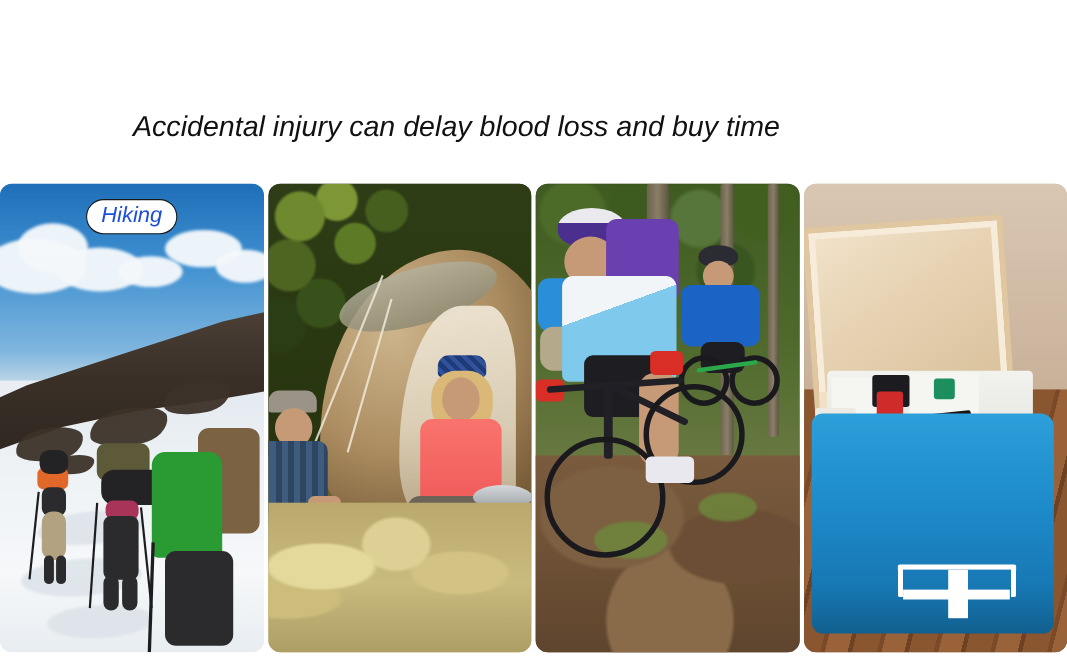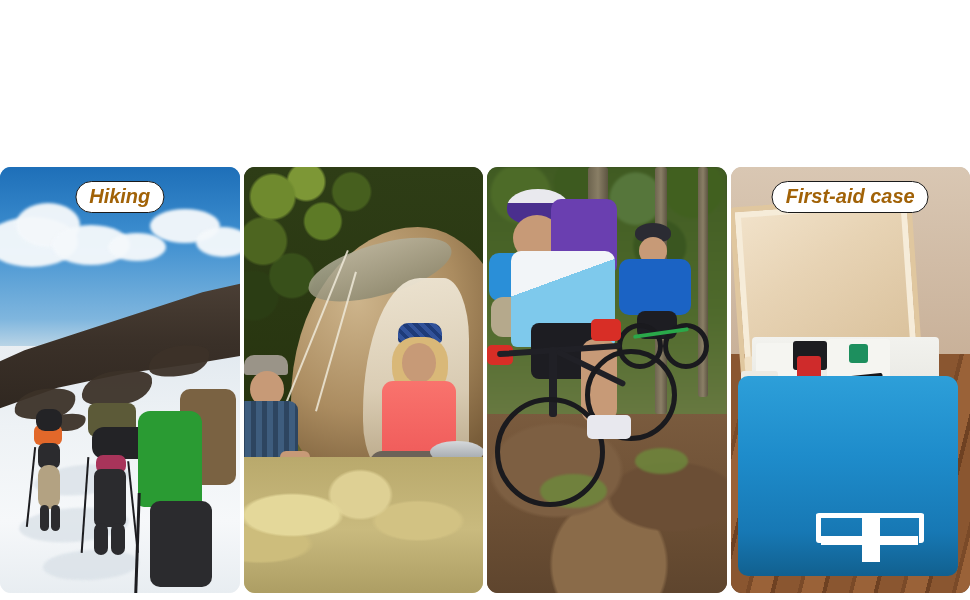--- a/index.html
+++ b/index.html
@@ -61,24 +61,24 @@
     overflow: hidden;
   }
   .panel-label {
     position: absolute;
     top: 14px; left: 50%;
     transform: translateX(-50%);
     background: #ffffff;
     border: 1.5px solid #1a1a1a;
     border-radius: 16px;
     padding: 3px 13px 4px 13px;
-    color: #a16207;
+    color: #1d4ed8;
     font-size: 20px;
     font-style: italic;
-    font-weight: 700;
+    font-weight: 400;
     white-space: nowrap;
     z-index: 9;
     line-height: 1.15;
   }
 
   
   .p-hike { background: linear-gradient(#2f7fc4 0%, #4a9ad8 16%, #8fc0e2 26%, #e9eef2 40%, #f2f4f6 100%); }
   .hk-sky { position:absolute; left:0; top:0; width:100%; height:42%;
             background: linear-gradient(#1e6fb8 0%, #3e8fd0 40%, #7fb6de 85%, #b9d4e6 100%); }
   .cloud { position:absolute; background:#f4f8fb; border-radius:50%; filter: blur(1.5px); opacity:.96; }
@@ -245,20 +245,21 @@
   .cl-v { left:42%; top:0; width:18%; height:100%; }
   .cl-h { left:0;  top:40%; width:100%; height:22%; }
   .cl-frame { position:absolute; left:-6%; top:-12%; width:112%; height:70%;
               border:5px solid #ffffff; border-radius:3px; border-bottom:none; }
 </style>
 </head>
 <body>
 
 <div class="page">
 
+  <div class="subtitle">Accidental injury can delay blood loss and buy time</div>
 
   <div class="panels">
 
     <div class="panel p-hike">
       <div class="hk-sky"></div>
       <div class="cloud c1"></div>
       <div class="cloud c2"></div>
       <div class="cloud c3"></div>
       <div class="cloud c4"></div>
       <div class="cloud c5"></div>
@@ -397,17 +398,16 @@
 
       <div class="box-rim"></div>
       <div class="box-body">
         <div class="cross-logo">
           <div class="cl-frame"></div>
           <div class="bar cl-v"></div>
           <div class="bar cl-h"></div>
         </div>
       </div>
 
-      <div class="panel-label">First-aid case</div>
     </div>
 
   </div>
 </div>
 
 </body></html>

